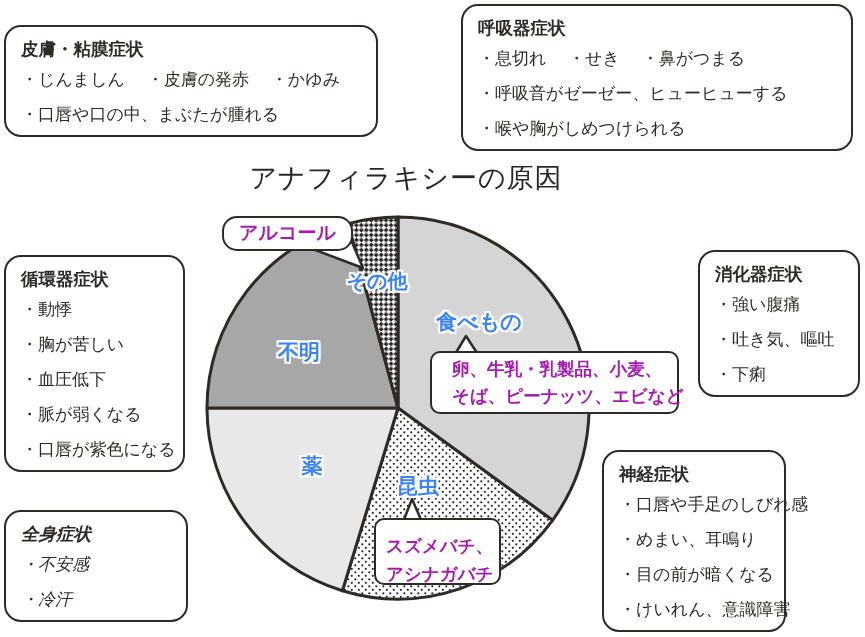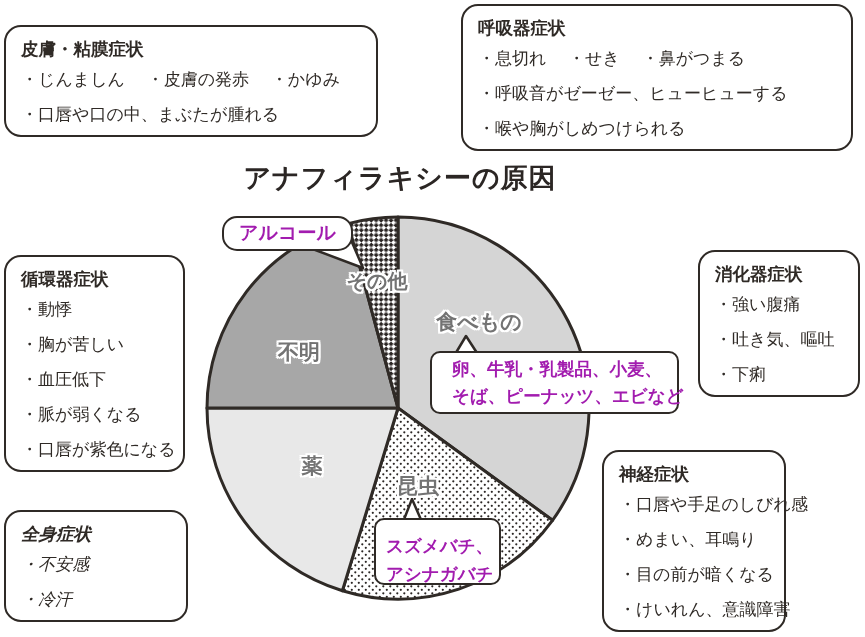--- a/index.html
+++ b/index.html
@@ -4,42 +4,42 @@
 <style>
   html,body{margin:0;padding:0;background:#fff;}
   .stage{
     position:relative;width:865px;height:637px;overflow:hidden;background:#fff;
     font-family:"Liberation Sans","DejaVu Sans",sans-serif;color:#2f2a26;
   }
   #pie-svg{position:absolute;left:0;top:0;z-index:1;}
   .tail{fill:#fff;stroke:#2f2a26;stroke-width:2.5;stroke-linejoin:round;}
 
   .page-title{
-    position:absolute;left:200px;top:160px;width:400px;z-index:3;
-    text-align:center;font-size:27px;font-weight:bold;letter-spacing:1px;color:#2b2624;
+    position:absolute;left:206px;top:160px;width:400px;z-index:3;
+    text-align:center;font-size:27px;font-weight:normal;letter-spacing:1px;color:#2b2624;
   }
 
   .sbox{
     position:absolute;z-index:2;background:#fff;
     border:2.5px solid #2f2a26;border-radius:17px;
     padding:9px 15px 3px 15px;box-sizing:border-box;
   }
   .sbox-title{font-size:17.5px;font-weight:bold;line-height:26px;}
   .sbox-line{font-size:17px;line-height:35px;white-space:nowrap;}
 
   #box-skin{left:4px;top:25px;width:374px;}
   #box-respiratory{left:461px;top:4px;width:392px;}
   #box-circulatory{left:4px;top:255px;width:181px;}
   #box-digestive{left:698px;top:250px;width:162px;}
   #box-systemic{left:4px;top:510px;width:184px;font-style:italic;}
   #box-neurological{left:602px;top:450px;width:184px;}
 
   .pie-label{
     position:absolute;z-index:2;transform:translate(-50%,-50%);
-    font-size:21px;font-weight:bold;color:#737373;white-space:nowrap;
+    font-size:21px;font-weight:bold;color:#3b82f6;white-space:nowrap;
     text-shadow:-2px -2px 0 #fff,2px -2px 0 #fff,-2px 2px 0 #fff,2px 2px 0 #fff,
                 -2px 0 0 #fff,2px 0 0 #fff,0 -2px 0 #fff,0 2px 0 #fff;
   }
   #lbl-food{left:479px;top:322px;}
   #lbl-insects{left:418px;top:486px;}
   #lbl-drugs{left:312px;top:466px;}
   #lbl-unknown{left:299px;top:352px;}
   #lbl-other{left:377px;top:281px;font-size:20px;}
 
   .callout{

